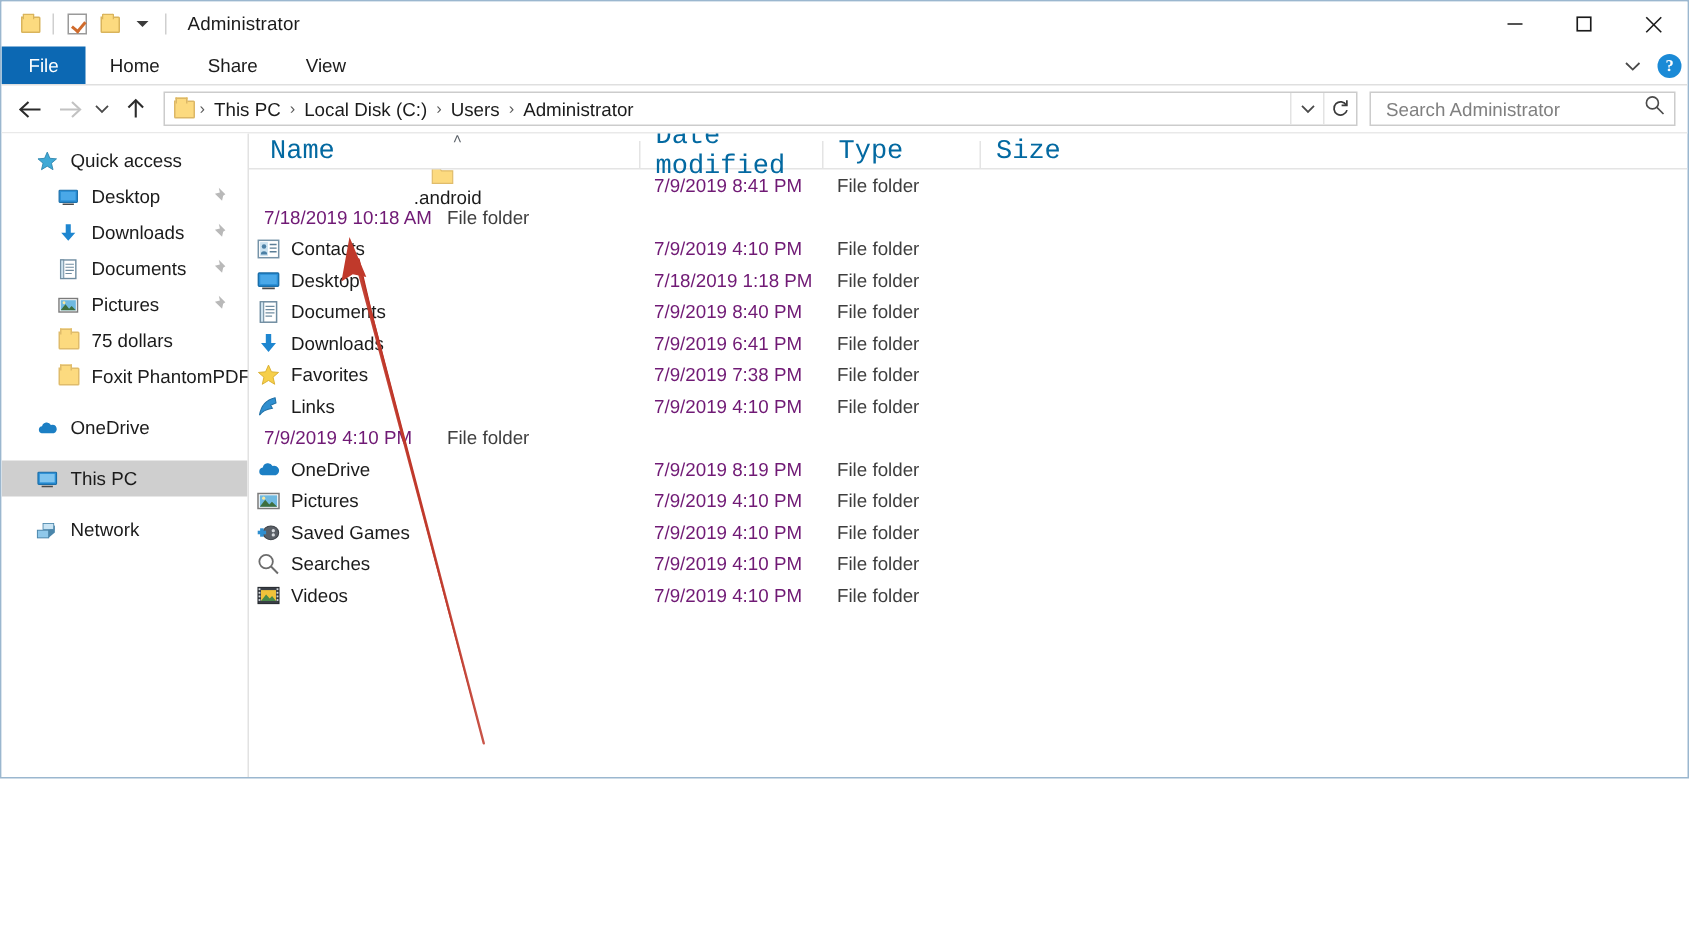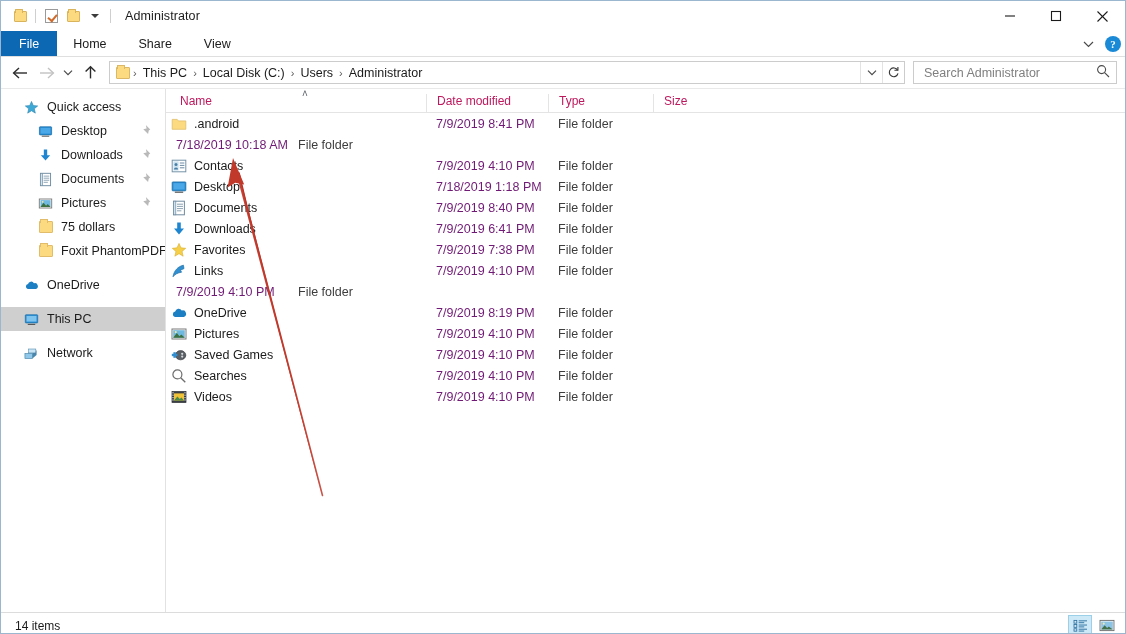--- a/index.html
+++ b/index.html
@@ -6,21 +6,21 @@
   html, body {
     margin: 0; padding: 0;
     width: 1126px; height: 634px;
     overflow: hidden;
     background: #ffffff;
     font-family: "Liberation Sans", sans-serif;
     -webkit-font-smoothing: antialiased;
   }
   #window {
     position: relative;
-    width: 1126px; height: 634px;
+    width: 1126px; height: 519px;
     background: #ffffff;
     border: 1px solid #9bb7cf;
     overflow: hidden;
   }
 
   
   #titlebar {
     position: relative;
     height: 30px;
     background: #ffffff;
@@ -201,25 +201,26 @@
   }
 
   
   #content { flex: 1 1 auto; position: relative; overflow: hidden; }
   #colhdr {
     height: 24px; display: flex; align-items: flex-end;
     border-bottom: 1px solid #e4e4e4;
     position: relative;
   }
   .col {
-    font-size: 12px; color: #be185d;
+    font-size: 18px; color: #0369a1;
     padding: 0 0 4px 10px;
     border-left: 1px solid #e4e4e4;
     height: 18px; display: flex; align-items: center;
     box-sizing: border-box;
+    font-family: Liberation Mono, monospace;
   }
   .col.first { border-left: none; padding-left: 14px; }
   #sortcaret {
     position: absolute; left: 136px; top: 0px;
     color: #5b6168; font-size: 10px; line-height: 10px;
   }
   .row {
     height: 21px; display: flex; align-items: center;
     font-size: 12.5px;
   }
@@ -514,21 +515,21 @@
       <div id="colhdr">
         <div class="col first" style="width:260px">Name</div>
         <div class="col" style="width:122px">Date modified</div>
         <div class="col" style="width:105px">Type</div>
         <div class="col" style="width:75px">Size</div>
         <div id="sortcaret">˄</div>
       </div>
 
       <div id="rows">
           <div class="row">
-            <div class="cell-name" style="width: 260px;">
+            <div class="cell-name" style="width: 260px; flex-direction: column;">
               <span class="ico">
                 <svg width="16" height="16" viewBox="0 0 16 16">
                   <path d="M1.2 3.4 h5 l1.2 1.5 h7.4 v8.4 h-13.6 Z" fill="#fcda7f" stroke="#e0bc6b" stroke-width=".8"></path>
                 </svg>
               </span>
               <span>.android</span>
             </div>
             <div class="cell-date" style="width: 122px;">7/9/2019 8:41 PM</div>
             <div class="cell-type" style="width: 105px;">File folder</div>
             <div class="cell-size" style="width: 75px;"></div>

